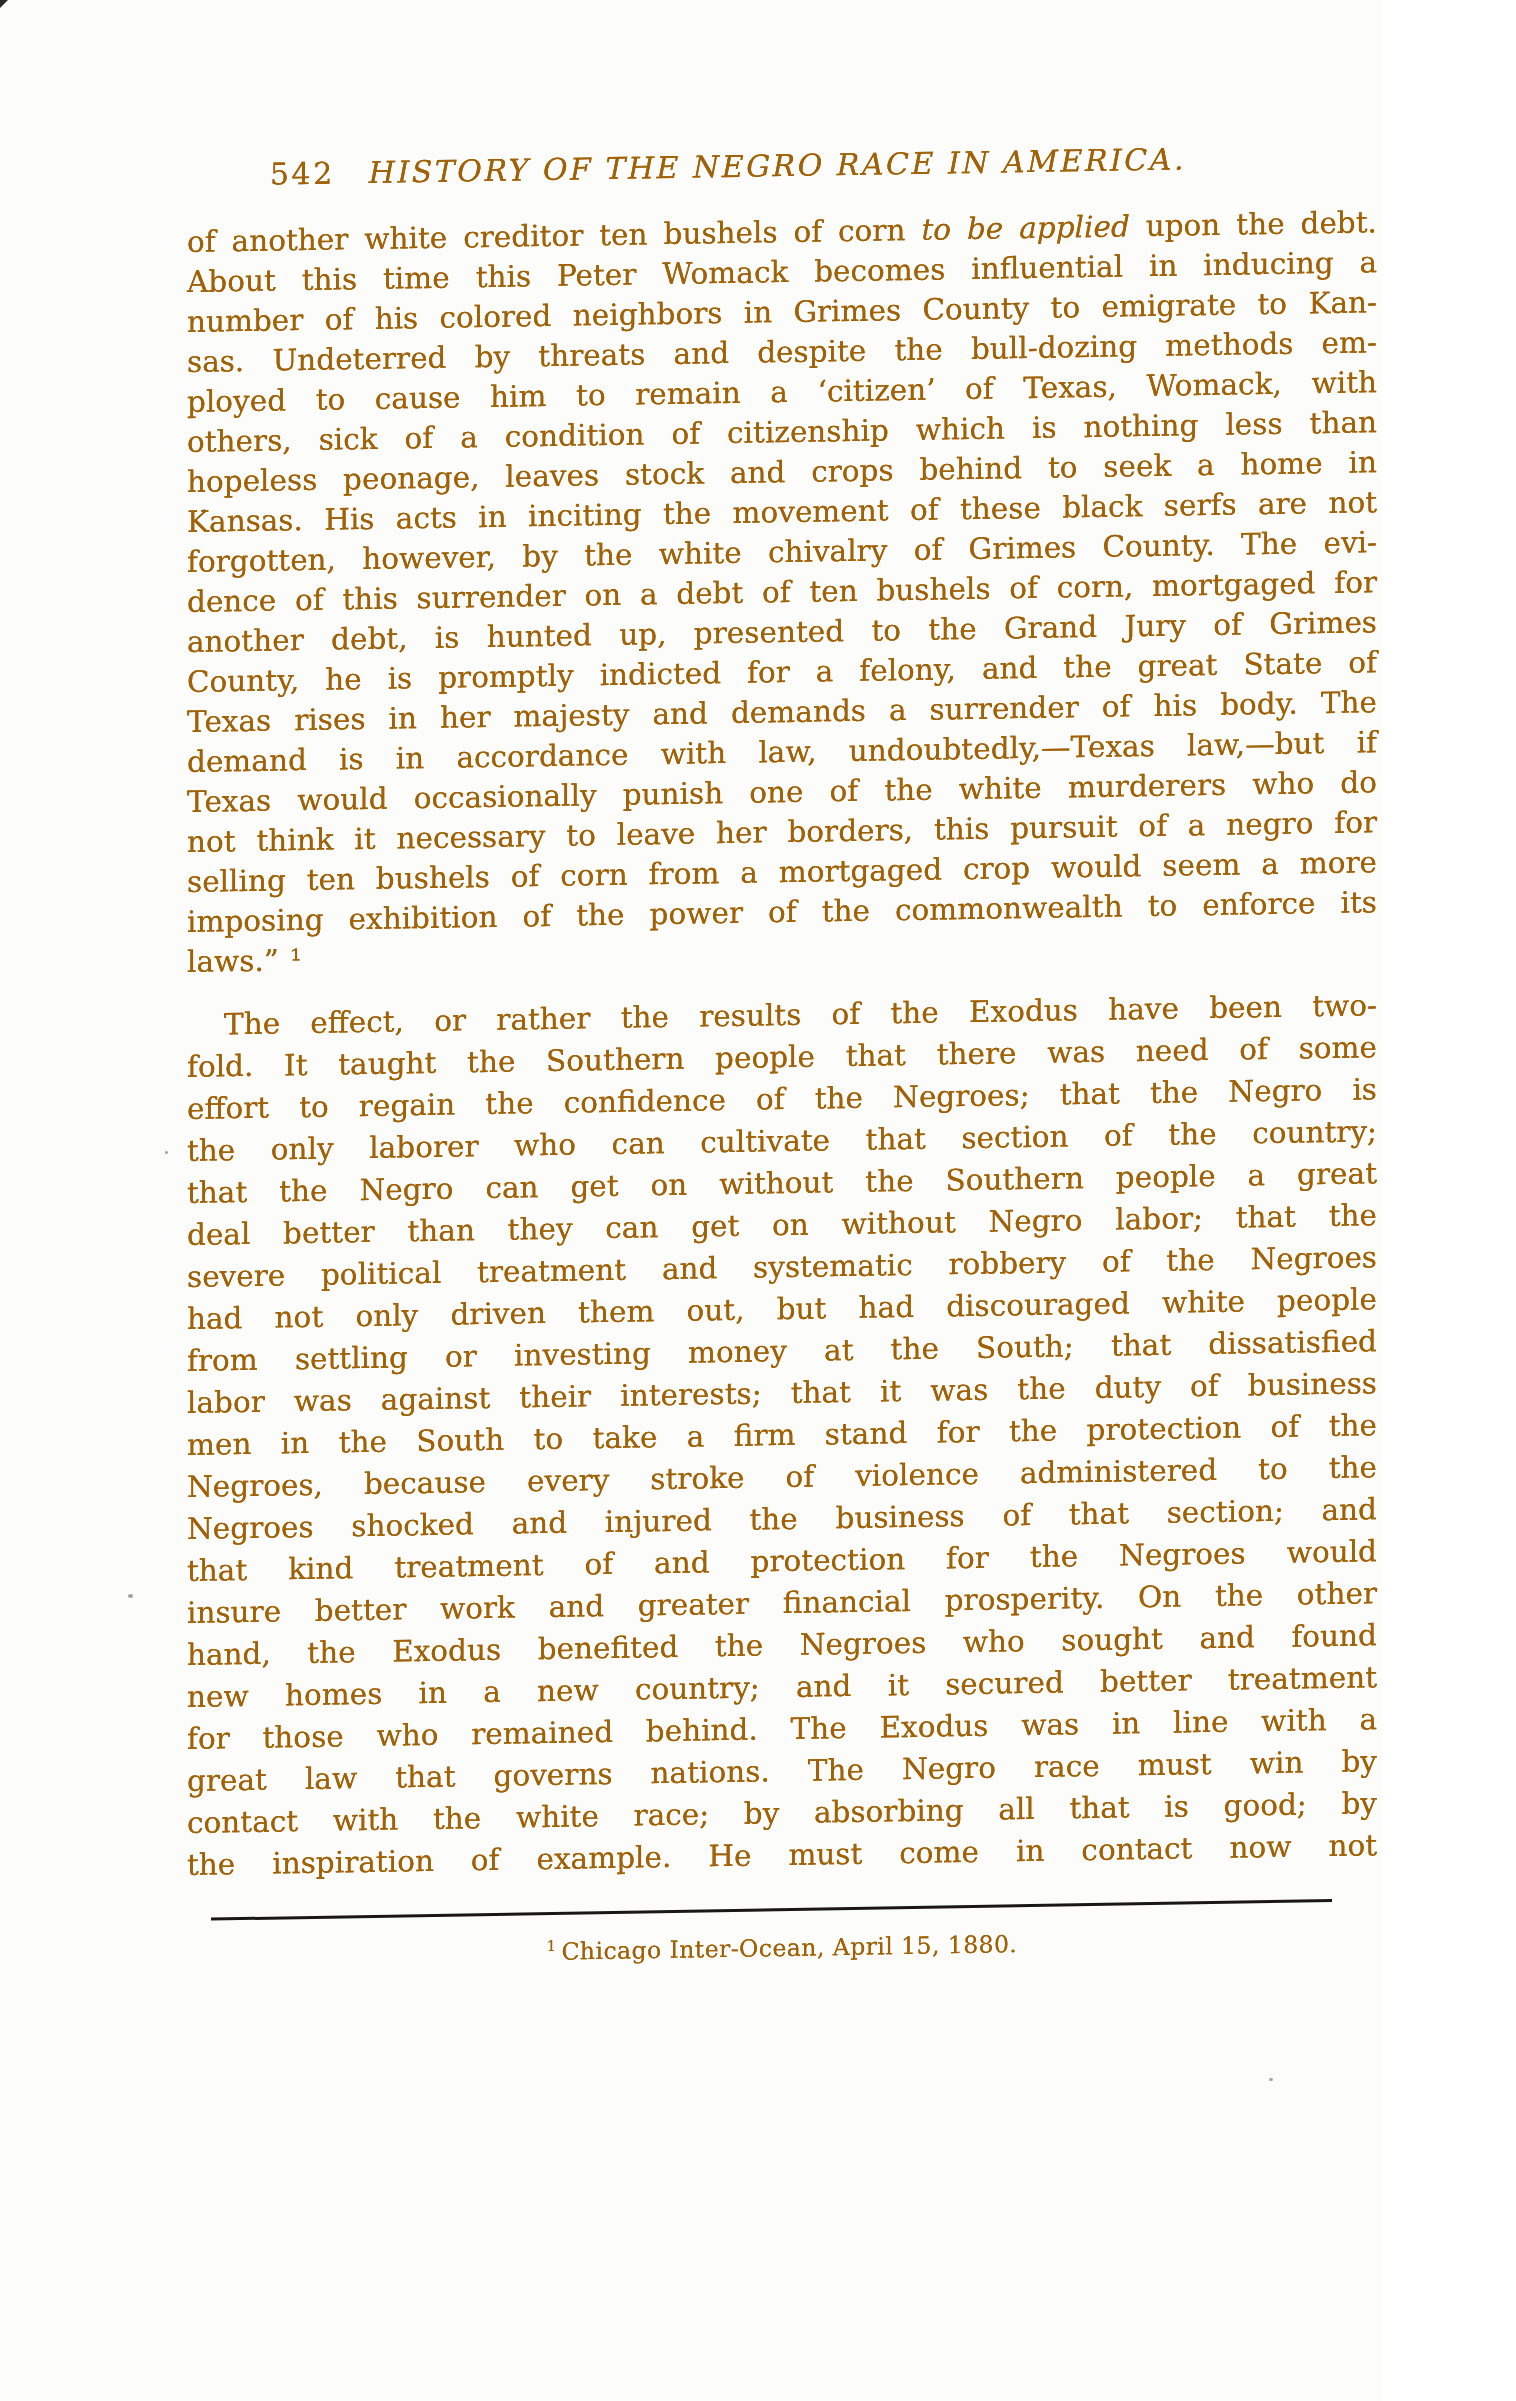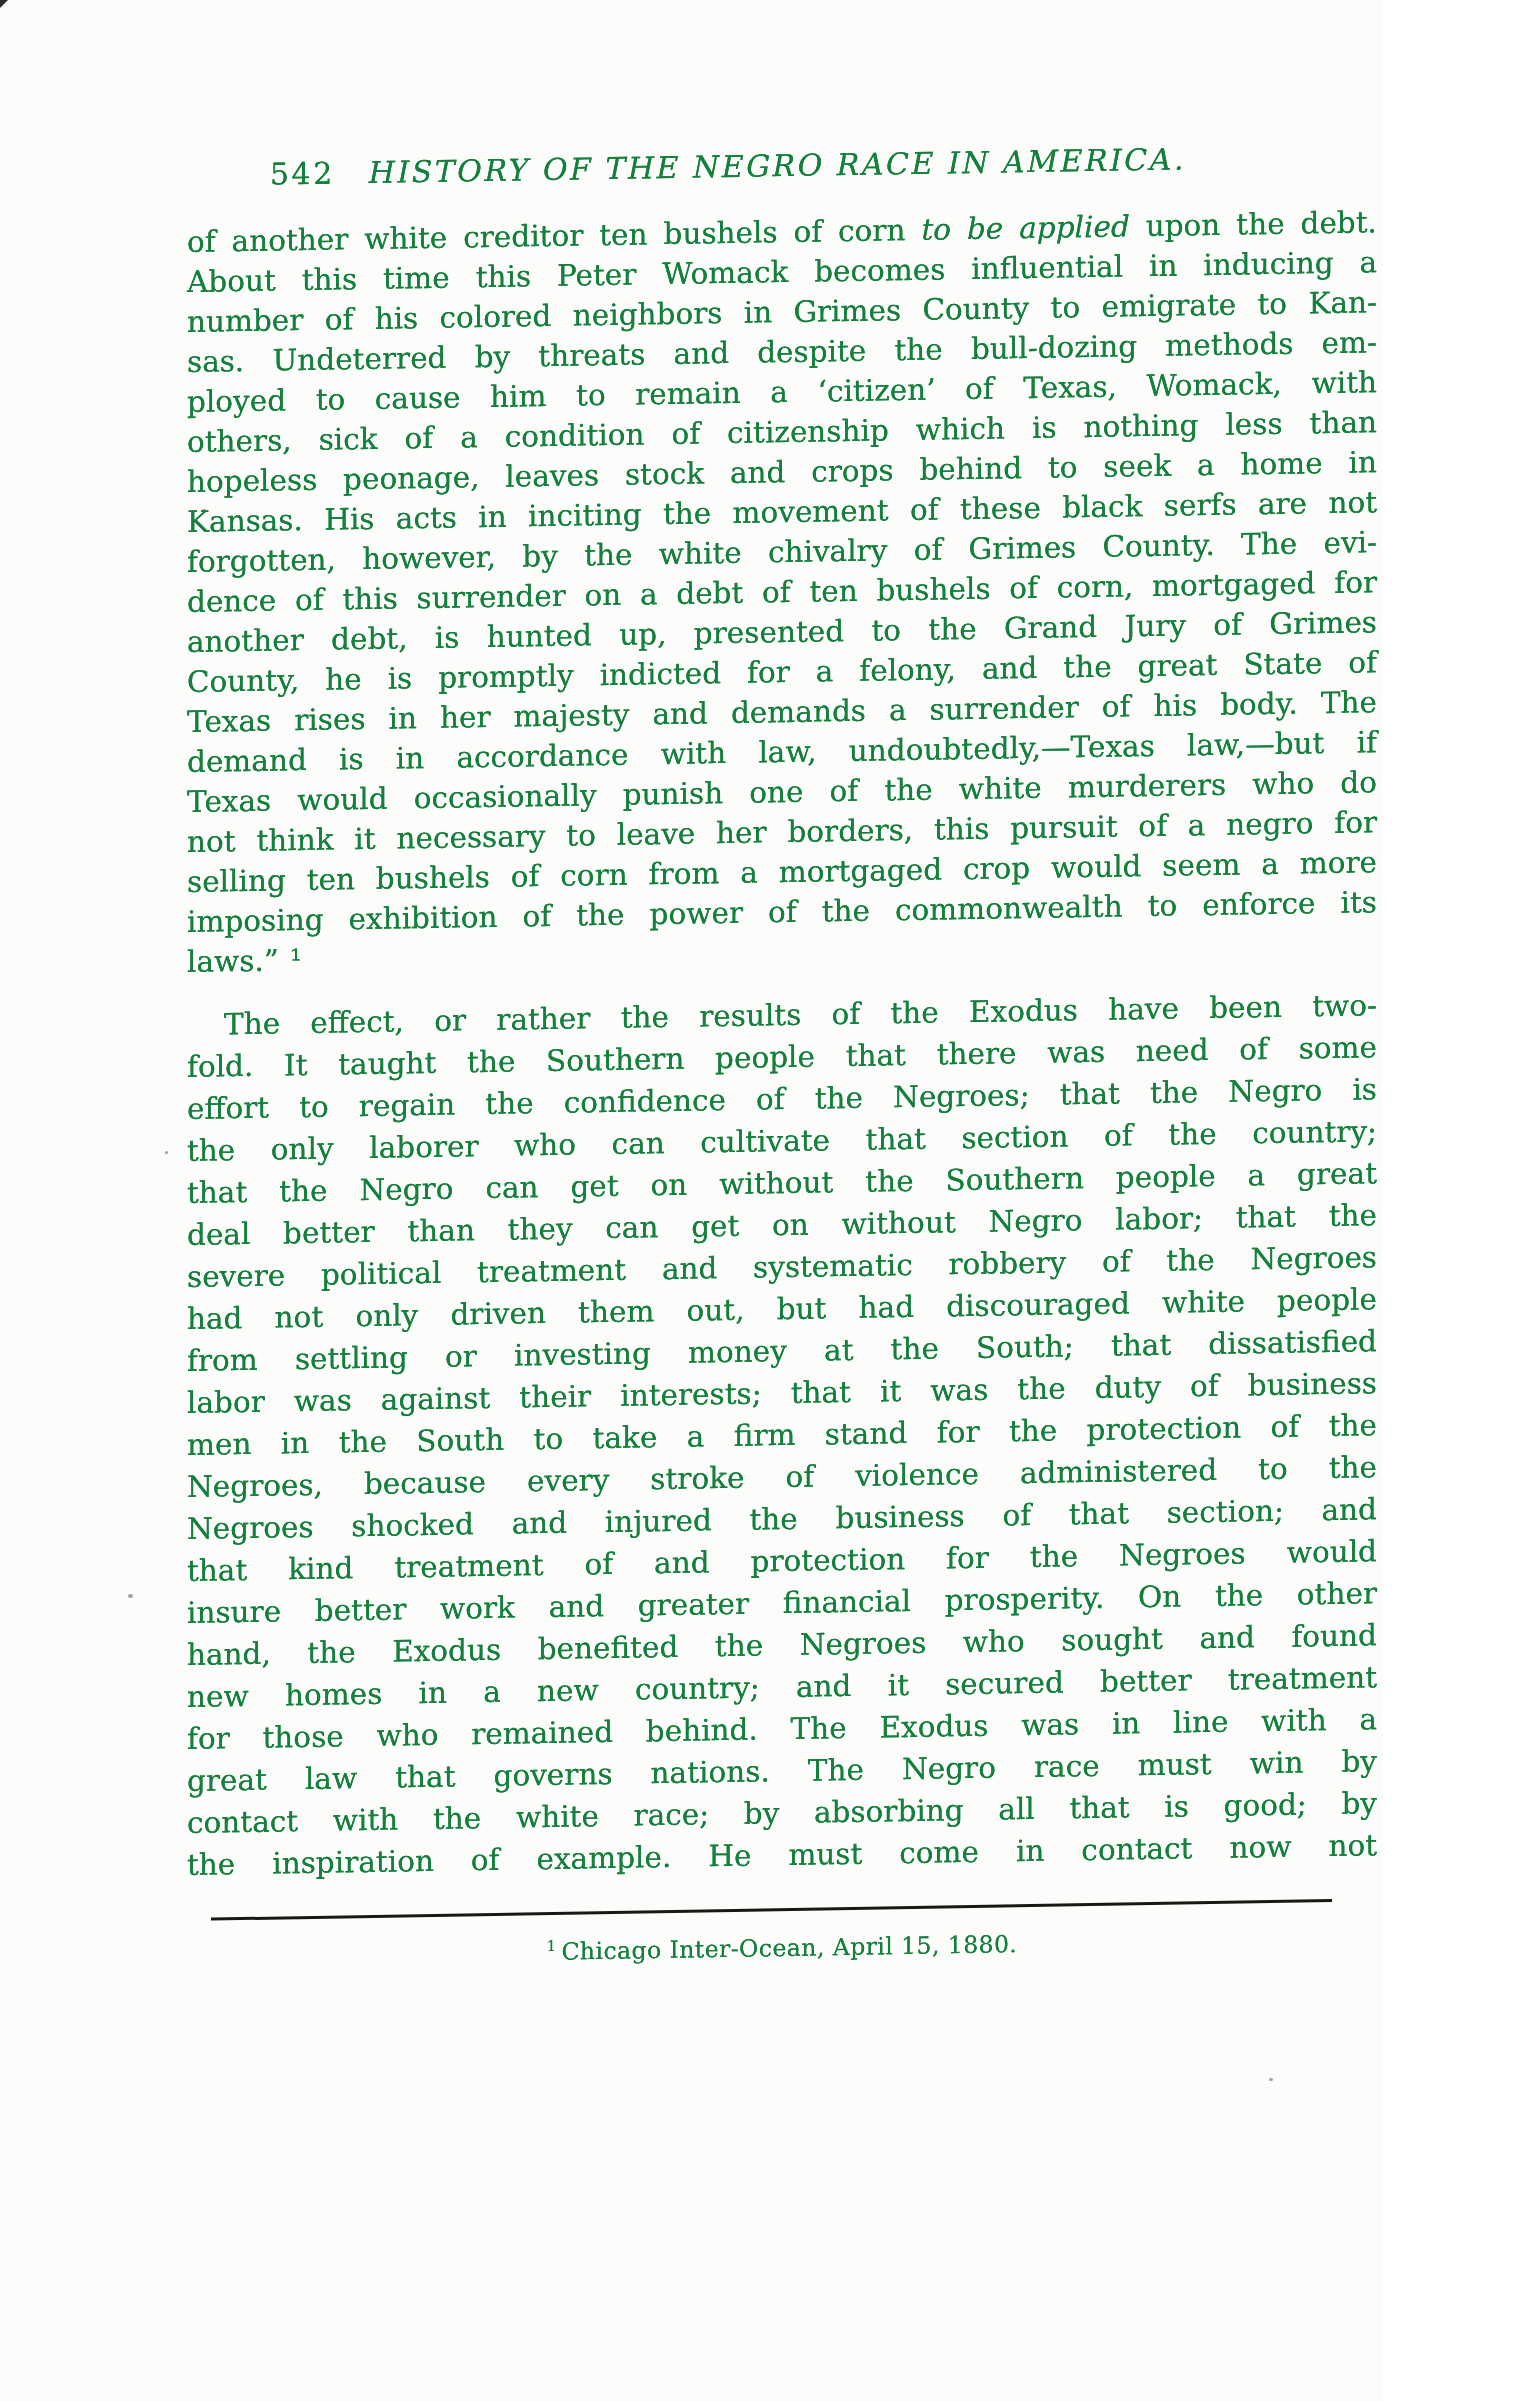--- a/index.html
+++ b/index.html
@@ -6,21 +6,21 @@
   body {
     width: 1517px; height: 2401px;
     background: #ffffff;
     font-family: "DejaVu Serif", "Liberation Serif", serif;
   }
   .page {
     position: relative;
     width: 1382px; height: 2401px;
     background: #fcfcfb;
     overflow: hidden;
-    color: #15803d;
+    color: #a16207;
   }
   
   .content {
     position: absolute;
     left: 187px; top: 158px;
     width: 1190px;
     transform: skewY(-0.95deg);
     transform-origin: 0 0;
     text-shadow: 0 0 0.5px currentColor; 
   }

